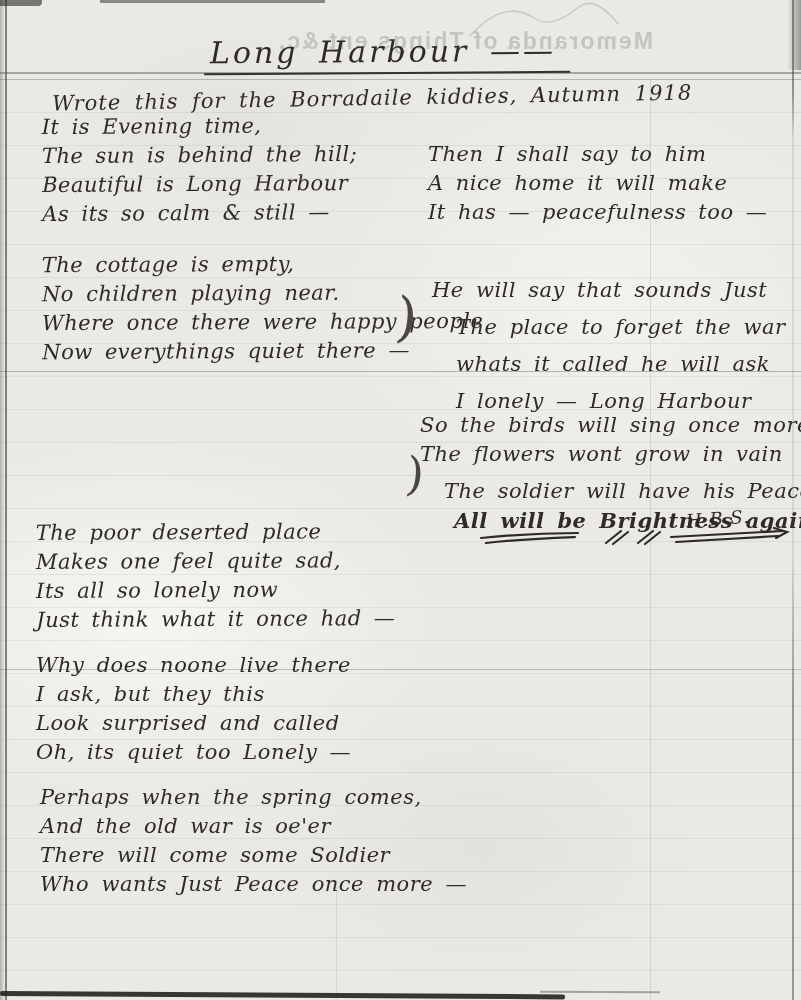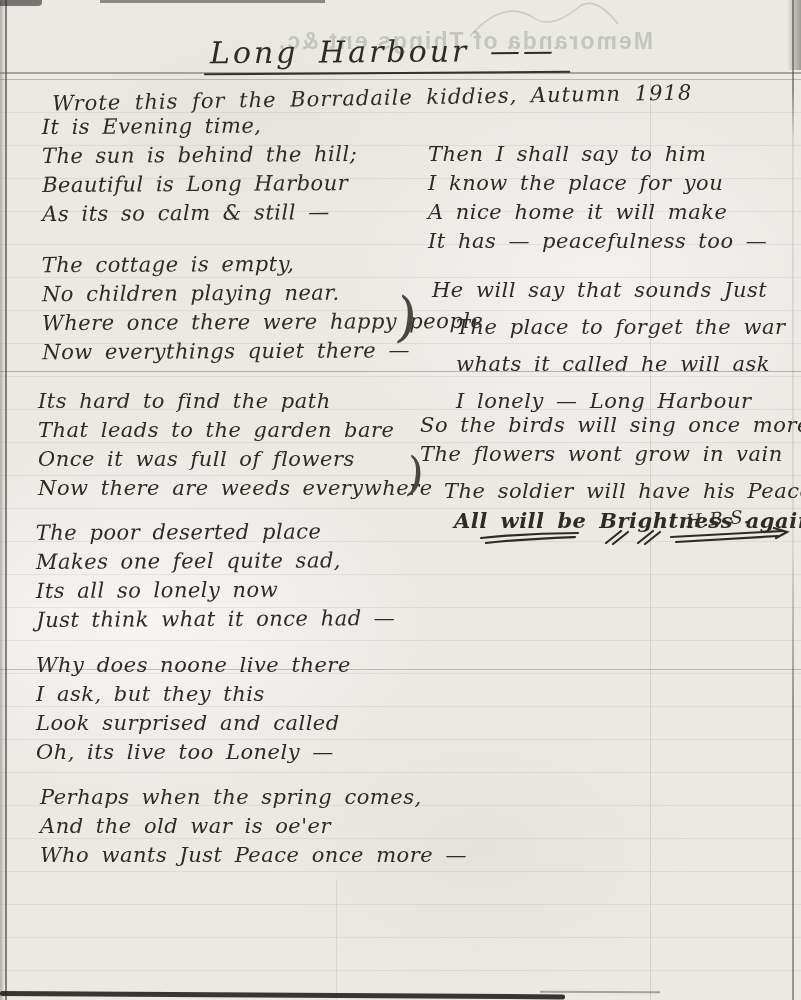--- a/index.html
+++ b/index.html
@@ -108,50 +108,44 @@
     <div class="pline">As its so calm &amp; still —</div>
   </div>
 
   <div class="stanza" style="left:42px;top:250px;transform:rotate(-.3deg);">
     <div class="pline">The cottage is empty,</div>
     <div class="pline">No children playing near.</div>
     <div class="pline">Where once there were happy people</div>
     <div class="pline">Now everythings quiet there —</div>
   </div>
 
-  <div class="stanza" style="left:38px;top:387px;">
-    <div class="pline">Its hard to find the path</div>
-    <div class="pline">That leads to the garden bare</div>
-    <div class="pline">Once it was full of flowers</div>
-    <div class="pline">Now there are weeds everywhere</div>
-  </div>
 
   <div class="stanza" style="left:36px;top:518px;transform:rotate(-.3deg);">
     <div class="pline">The poor deserted place</div>
     <div class="pline">Makes one feel quite sad,</div>
     <div class="pline">Its all so lonely now</div>
     <div class="pline">Just think what it once had —</div>
   </div>
 
   <div class="stanza" style="left:36px;top:651px;font-style:italic;">
     <div class="pline">Why does noone live there</div>
     <div class="pline">I ask, but they this</div>
     <div class="pline">Look surprised and called</div>
-    <div class="pline">Oh, its live too Lonely —</div>
+    <div class="pline">Oh, its quiet too Lonely —</div>
   </div>
 
   <div class="stanza" style="left:40px;top:783px;font-style:italic;">
     <div class="pline">Perhaps when the spring comes,</div>
     <div class="pline">And the old war is oe'er</div>
+    <div class="pline">There will come some Soldier</div>
     <div class="pline">Who wants Just Peace once more —</div>
   </div>
 
   <div class="stanza" style="left:428px;top:140px;">
     <div class="pline">Then I shall say to him</div>
-    <div class="pline">I know the place for you</div>
     <div class="pline">A nice home it will make</div>
     <div class="pline">It has — peacefulness too —</div>
   </div>
 
   <div class="stanza" style="left:432px;top:276px;">
     <div class="pline">He will say that sounds Just</div>
     <div class="pline ind1">The place to forget the war</div>
     <div class="pline ind1">whats it called he will ask</div>
     <div class="pline ind1">I lonely — Long Harbour</div>
   </div>

